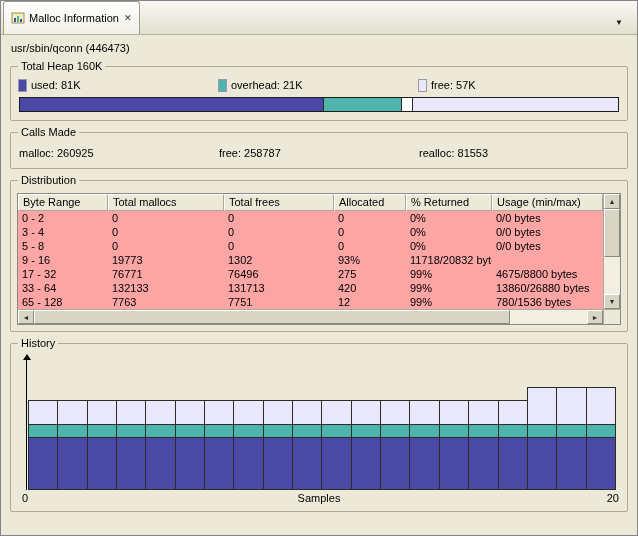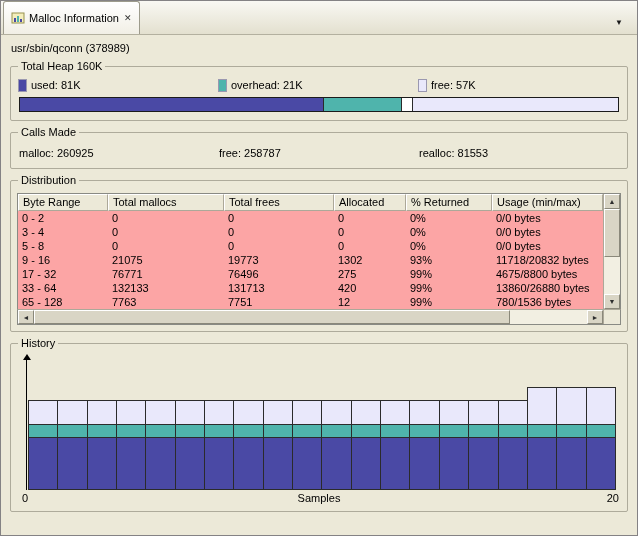--- a/index.html
+++ b/index.html
@@ -136,21 +136,21 @@
       </span>
       <span class="tab-title">Malloc Information</span>
       <span class="tab-close">✕</span>
     </div>
     <div class="tabbar-spacer"></div>
     <div class="menu-btn">
       <span>▼</span>
     </div>
   </div>
 
-  <div class="proc">usr/sbin/qconn (378989)</div>
+  <div class="proc">usr/sbin/qconn (446473)</div>
 
   <div class="content">
 
     <div class="group heap-group">
       <span class="group-title">Total Heap 160K</span>
       <div class="legend-row">
         <span class="legend-item">
           <span class="swatch" style="background-color: rgb(74, 73, 165);"></span>
           <span>used: 81K</span>
         </span>
@@ -213,21 +213,20 @@
               <div class="trow">
                 <div class="tcell">5 - 8</div>
                 <div class="tcell">0</div>
                 <div class="tcell">0</div>
                 <div class="tcell">0</div>
                 <div class="tcell">0%</div>
                 <div class="tcell">0/0 bytes</div>
               </div>
               <div class="trow">
                 <div class="tcell">9 - 16</div>
-                <div class="tcell">21075</div>
                 <div class="tcell">19773</div>
                 <div class="tcell">1302</div>
                 <div class="tcell">93%</div>
                 <div class="tcell">11718/20832 bytes</div>
               </div>
               <div class="trow">
                 <div class="tcell">17 - 32</div>
                 <div class="tcell">76771</div>
                 <div class="tcell">76496</div>
                 <div class="tcell">275</div>

